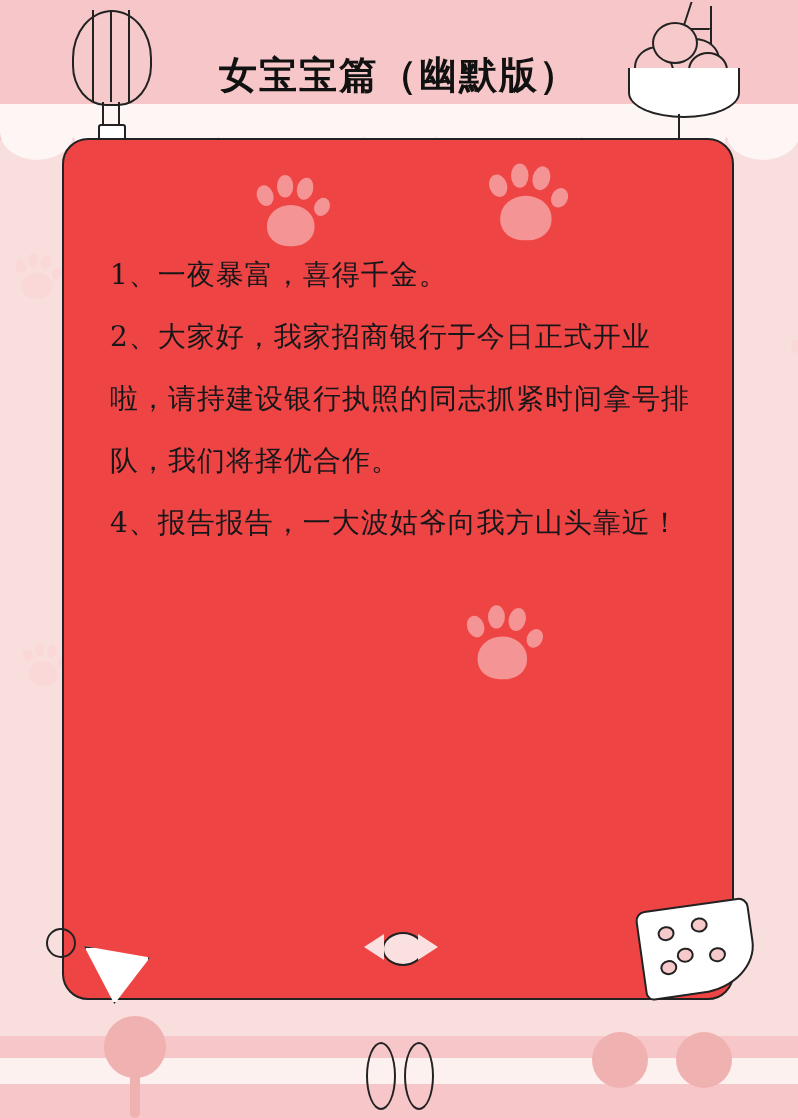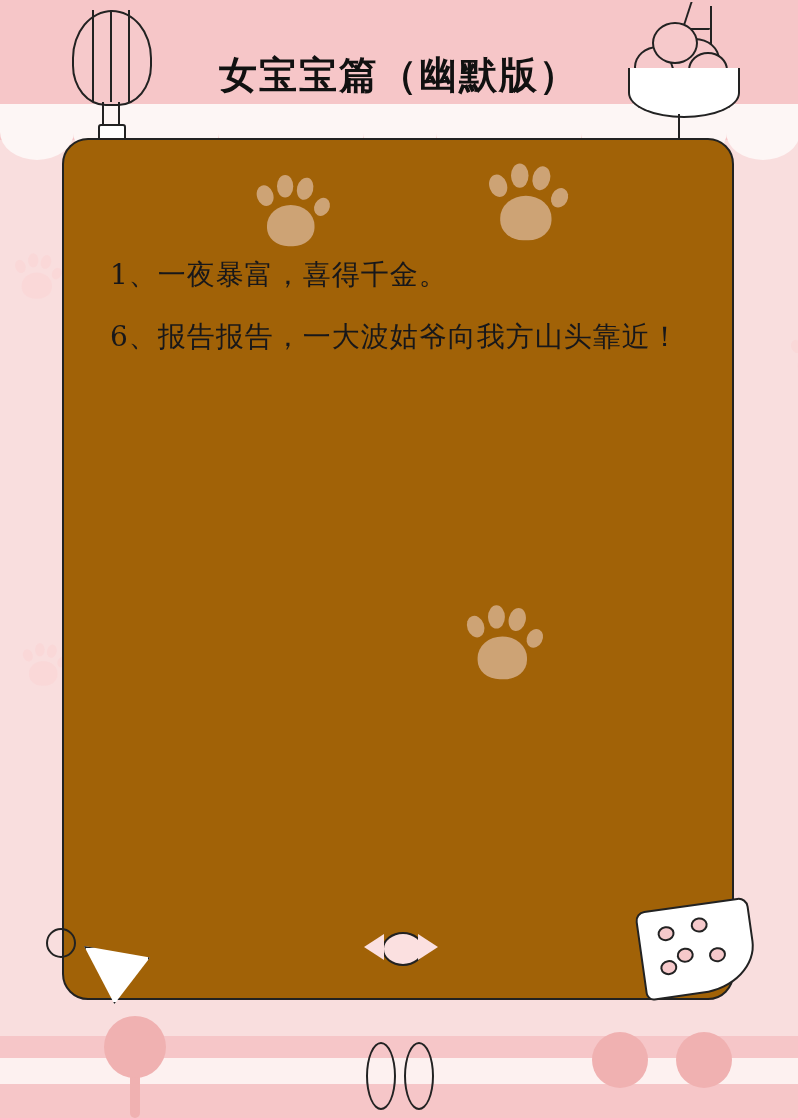--- a/index.html
+++ b/index.html
@@ -63,21 +63,21 @@
     color: #111;
   }
 
   
   .card {
     position: absolute;
     left: 62px;
     top: 138px;
     width: 672px;
     height: 862px;
-    background: #a16207;
+    background: #ef4444;
     border: 2px solid #222;
     border-radius: 26px;
     box-sizing: border-box;
     overflow: hidden;
   }
 
   
   .paw {
     position: absolute;
     opacity: .5;
@@ -360,21 +360,22 @@
     <div class="paw" style="left:398px; top:460px; transform:scale(1.3);">
       <span class="pad main"></span>
         <span class="pad t1"></span>
         <span class="pad t2"></span>
         <span class="pad t3"></span>
         <span class="pad t4"></span>
     </div>
 
     <div class="content">
       <div class="line">1、一夜暴富，喜得千金。</div>
-      <div class="line">6、报告报告，一大波姑爷向我方山头靠近！</div>
+      <div class="line">2、大家好，我家招商银行于今日正式开业啦，请持建设银行执照的同志抓紧时间拿号排队，我们将择优合作。</div>
+      <div class="line">4、报告报告，一大波姑爷向我方山头靠近！</div>
     </div>
   </div>
 
   <div class="ring-sm deco"></div>
 
   <div class="plane deco">
     <div class="plane-outline"></div>
   </div>
 
   <div class="candy deco">

